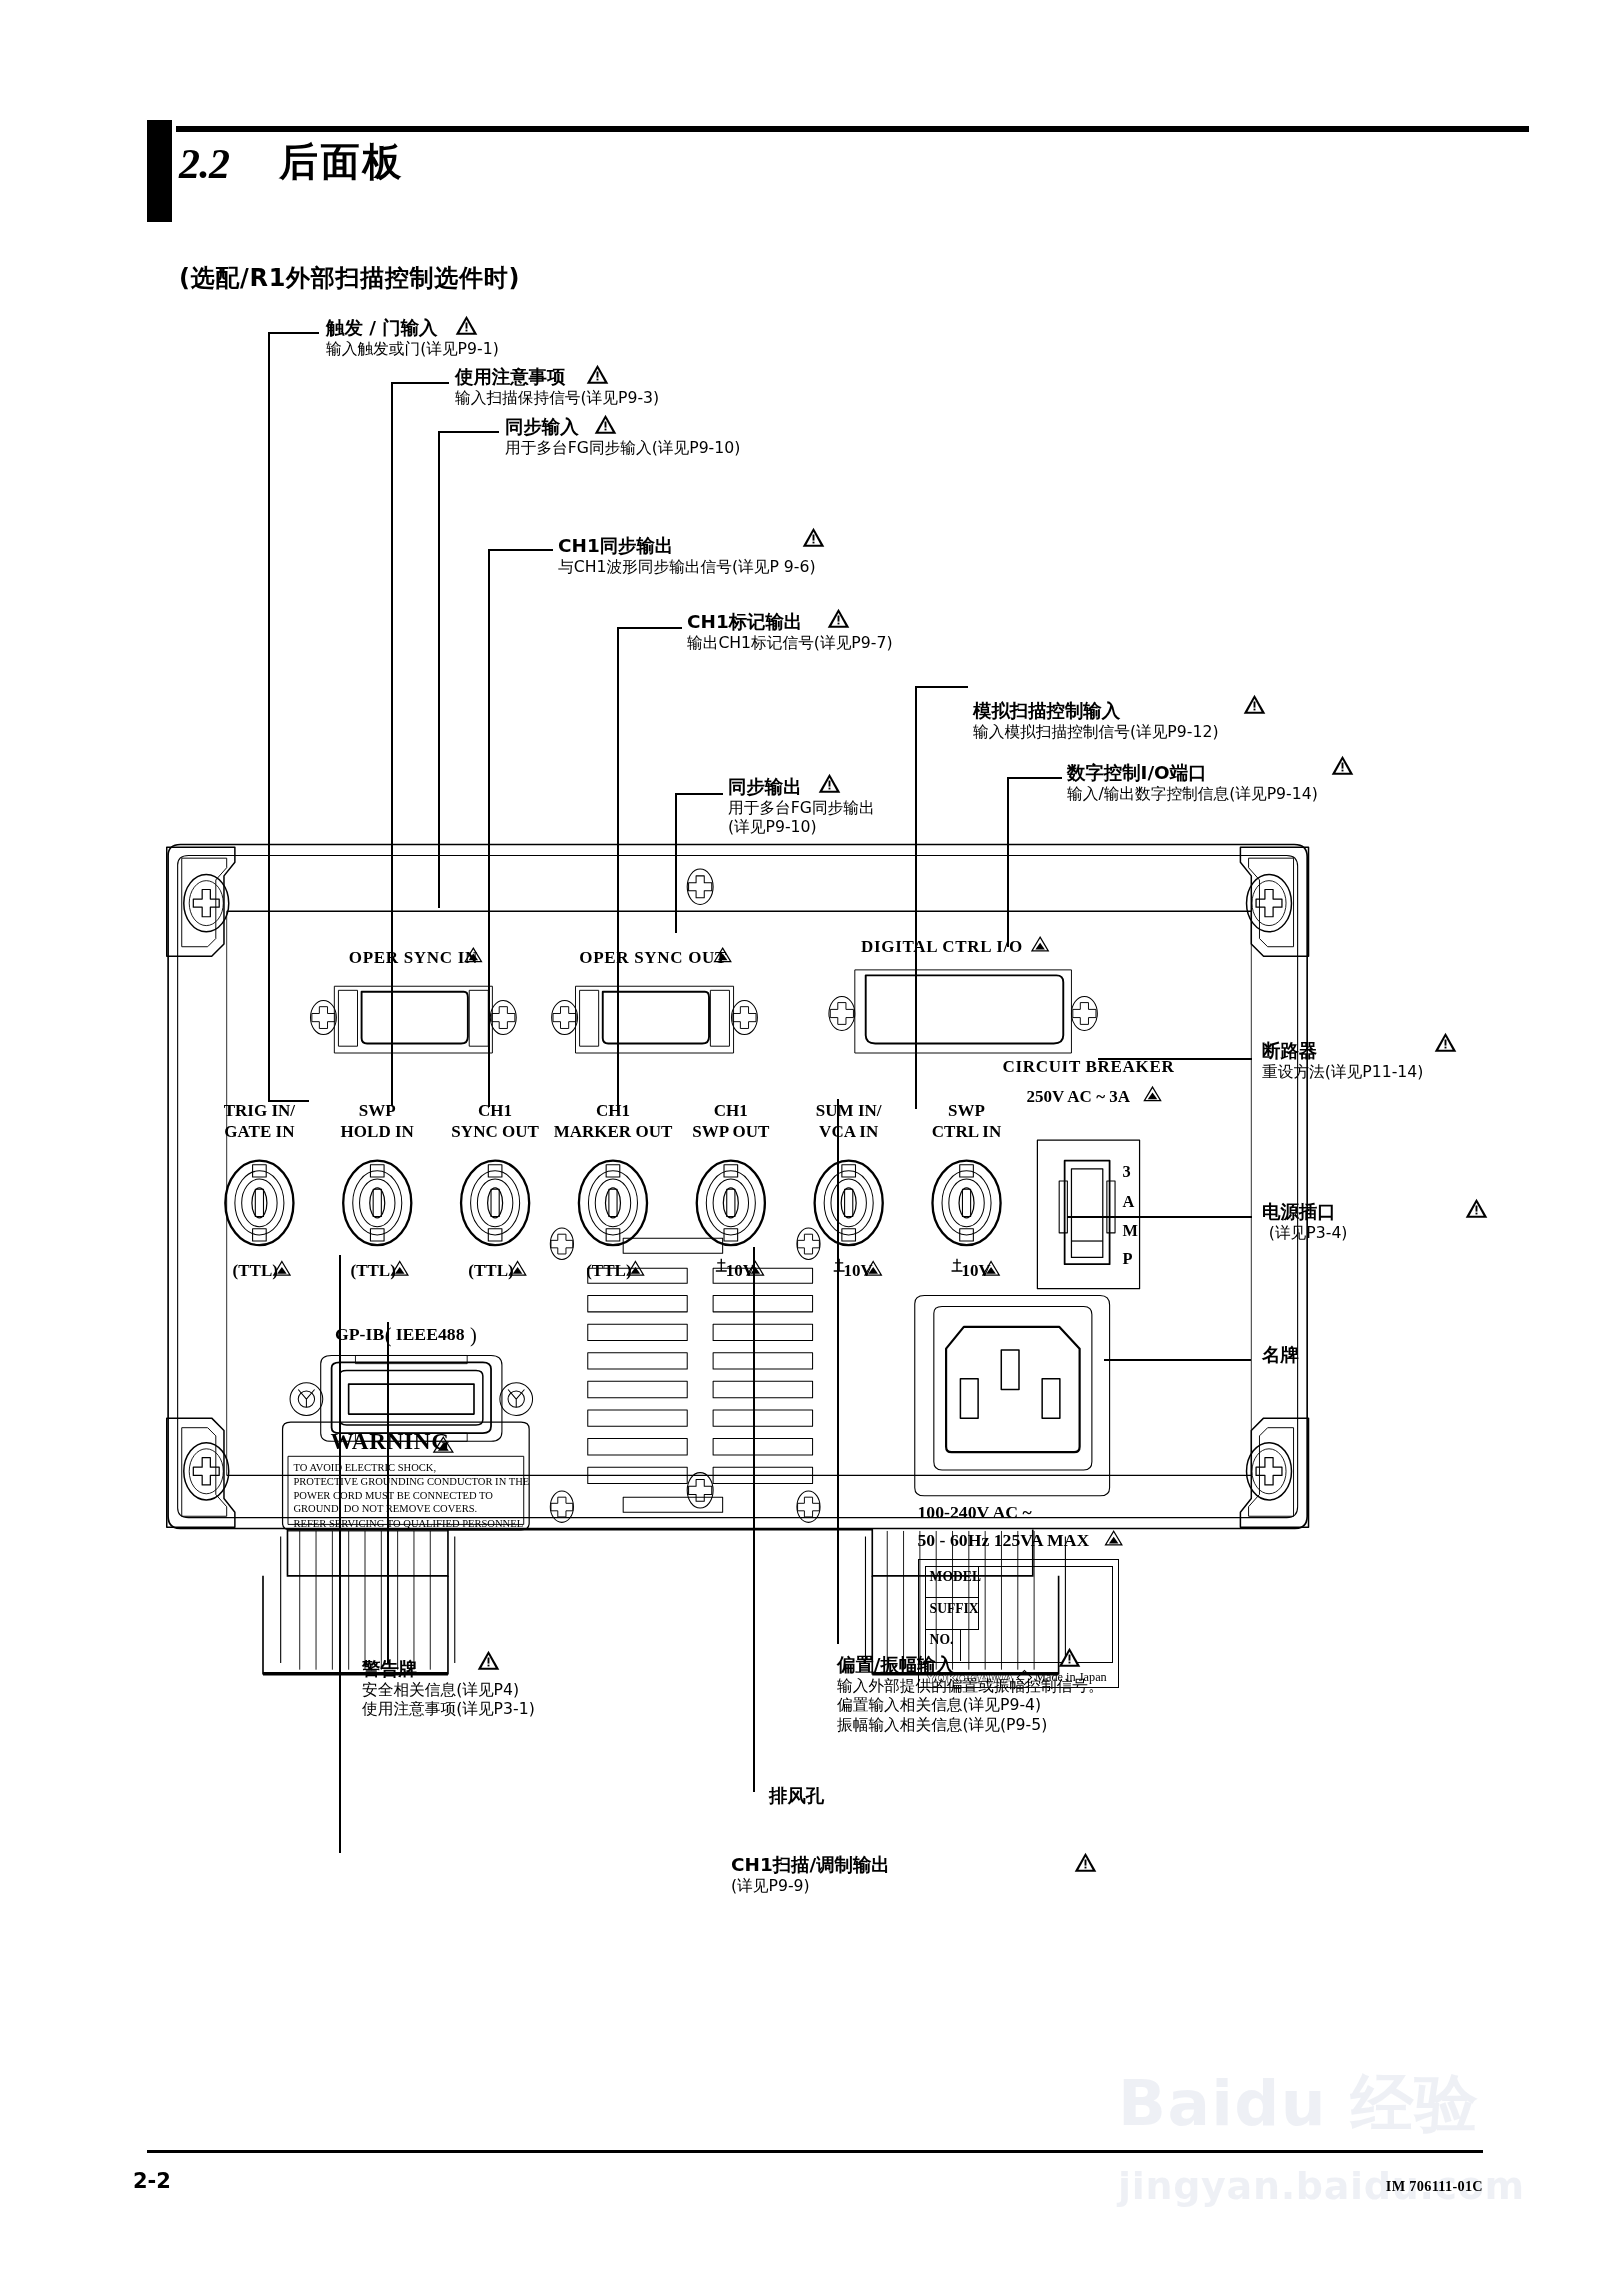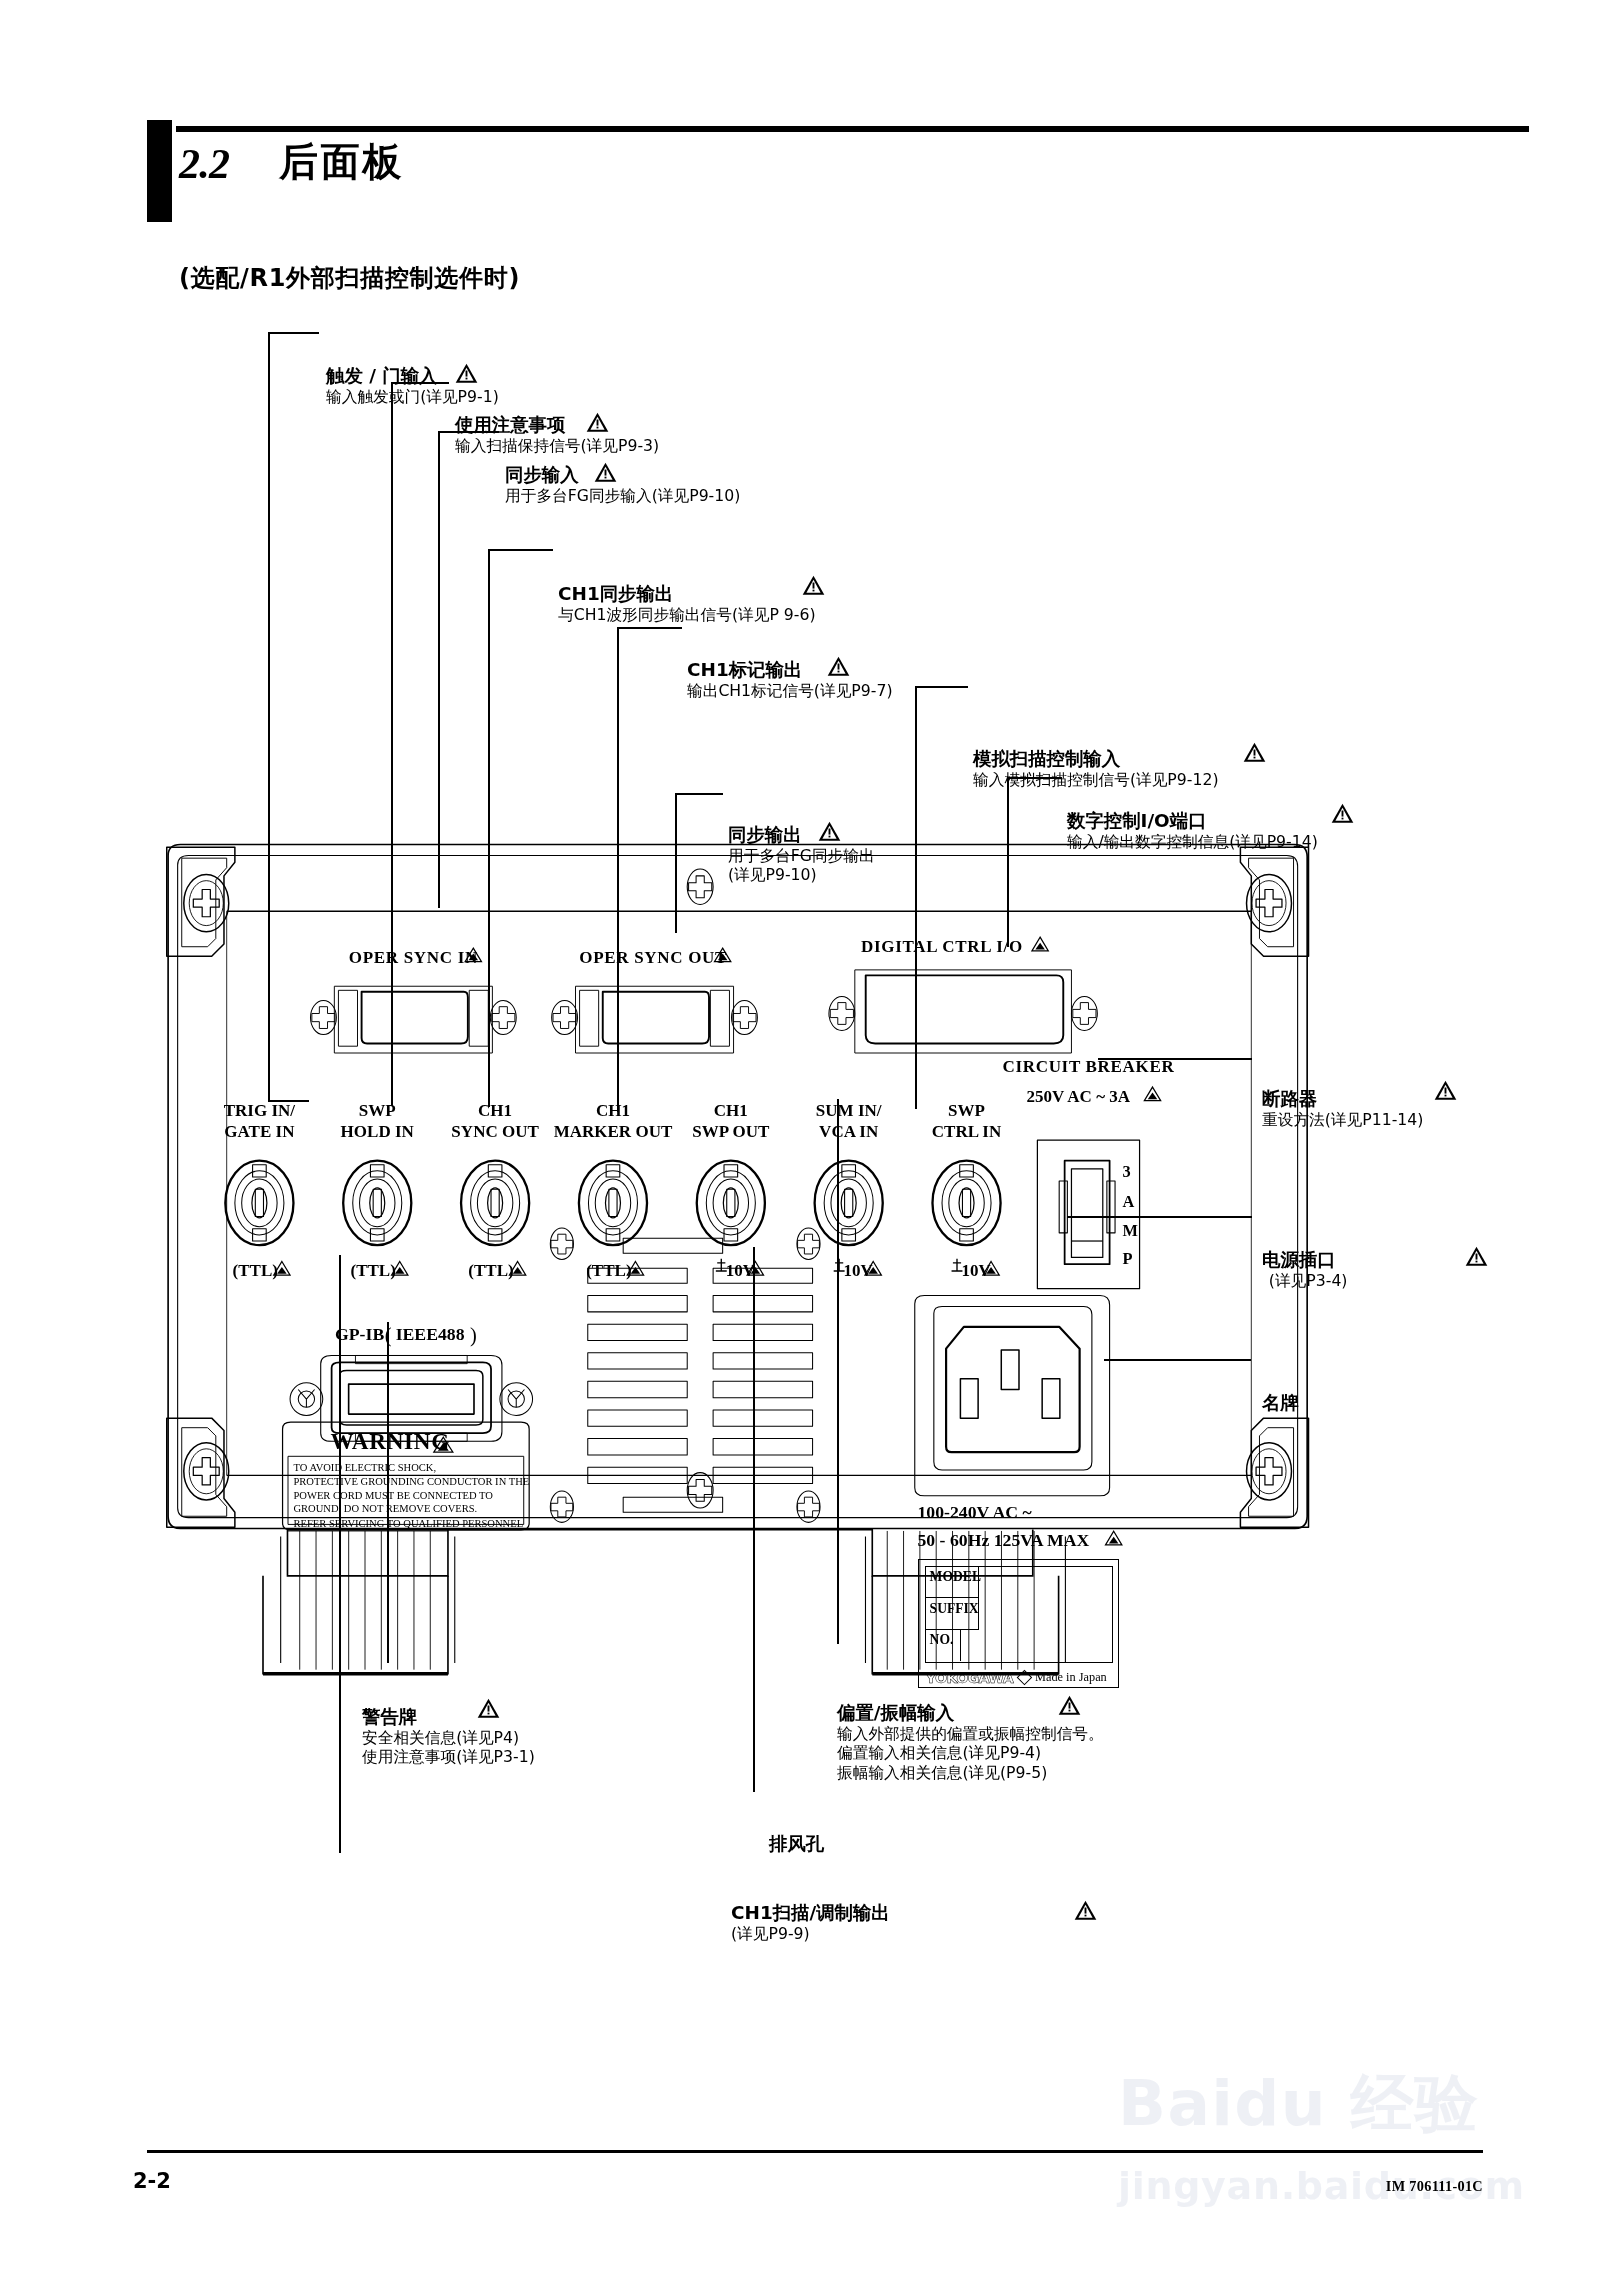--- a/index.html
+++ b/index.html
@@ -62,21 +62,21 @@
     position: absolute;
     left: 179px;
     top: 262px;
     font-size: 24px;
     font-weight: 700;
     font-family: "DejaVu Sans", "Liberation Sans", sans-serif;
     letter-spacing: 0.7px;
   }
 
   
-  .callout { position: absolute; margin-top: 48px; }
+  .callout { position: absolute; }
   .co-title {
     font-family: "DejaVu Sans", "Liberation Sans", sans-serif;
     font-weight: 700;
     font-size: 18.4px;
     white-space: nowrap;
     line-height: 1.08;
   }
   .co-desc {
     font-family: "DejaVu Sans", "Liberation Sans", sans-serif;
     font-size: 15.7px;

